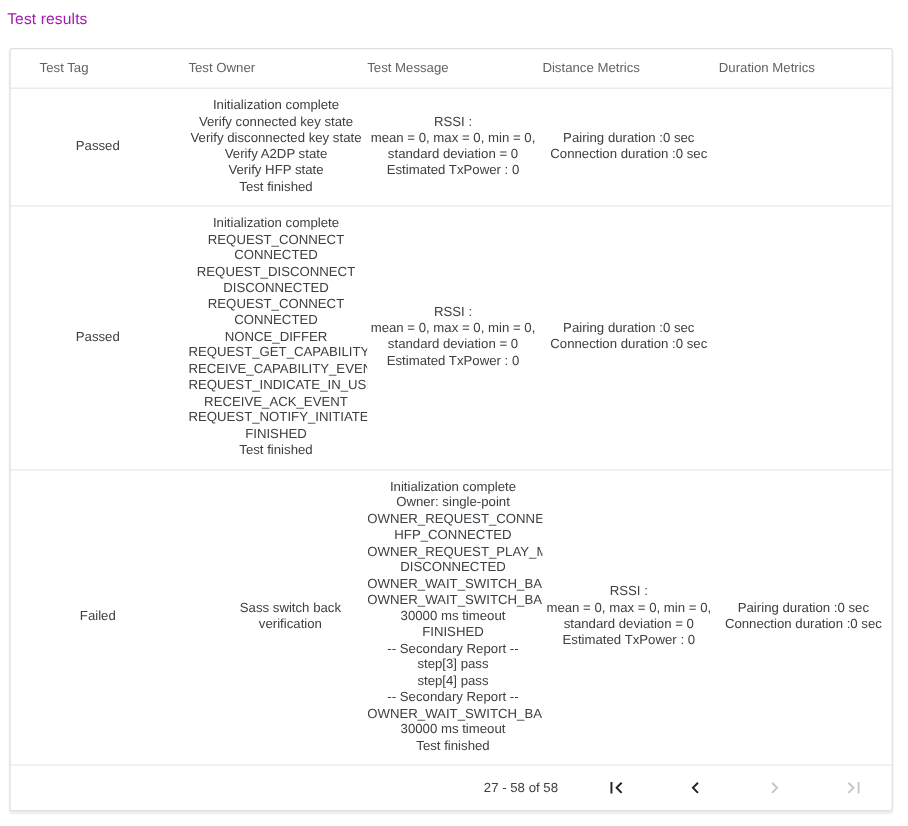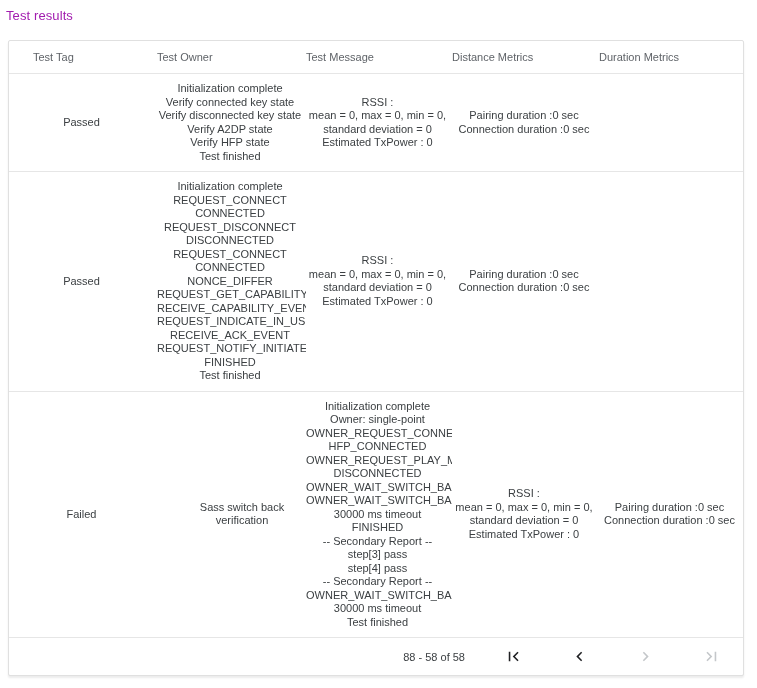--- a/index.html
+++ b/index.html
@@ -167,21 +167,21 @@
 Test finished</div>
       <div class="td multiline">RSSI :
 mean = 0, max = 0, min = 0,
 standard deviation = 0
 Estimated TxPower : 0</div>
       <div class="td multiline">Pairing duration :0 sec
 Connection duration :0 sec</div>
     </div>
 
     <div class="paginator">
-      <span class="pg-range">88 - 58 of 58</span>
+      <span class="pg-range">27 - 58 of 58</span>
 
       <button class="pg-btn" aria-label="First page">
         <span style="display:flex;">
           <svg viewBox="0 0 24 24">
               <path d="M18.41 16.59 13.82 12l4.59-4.59L17 6l-6 6 6 6zM6 6h2v12H6z"></path>
             </svg>
         </span>
       </button>
 
       <button class="pg-btn" aria-label="Previous page">

